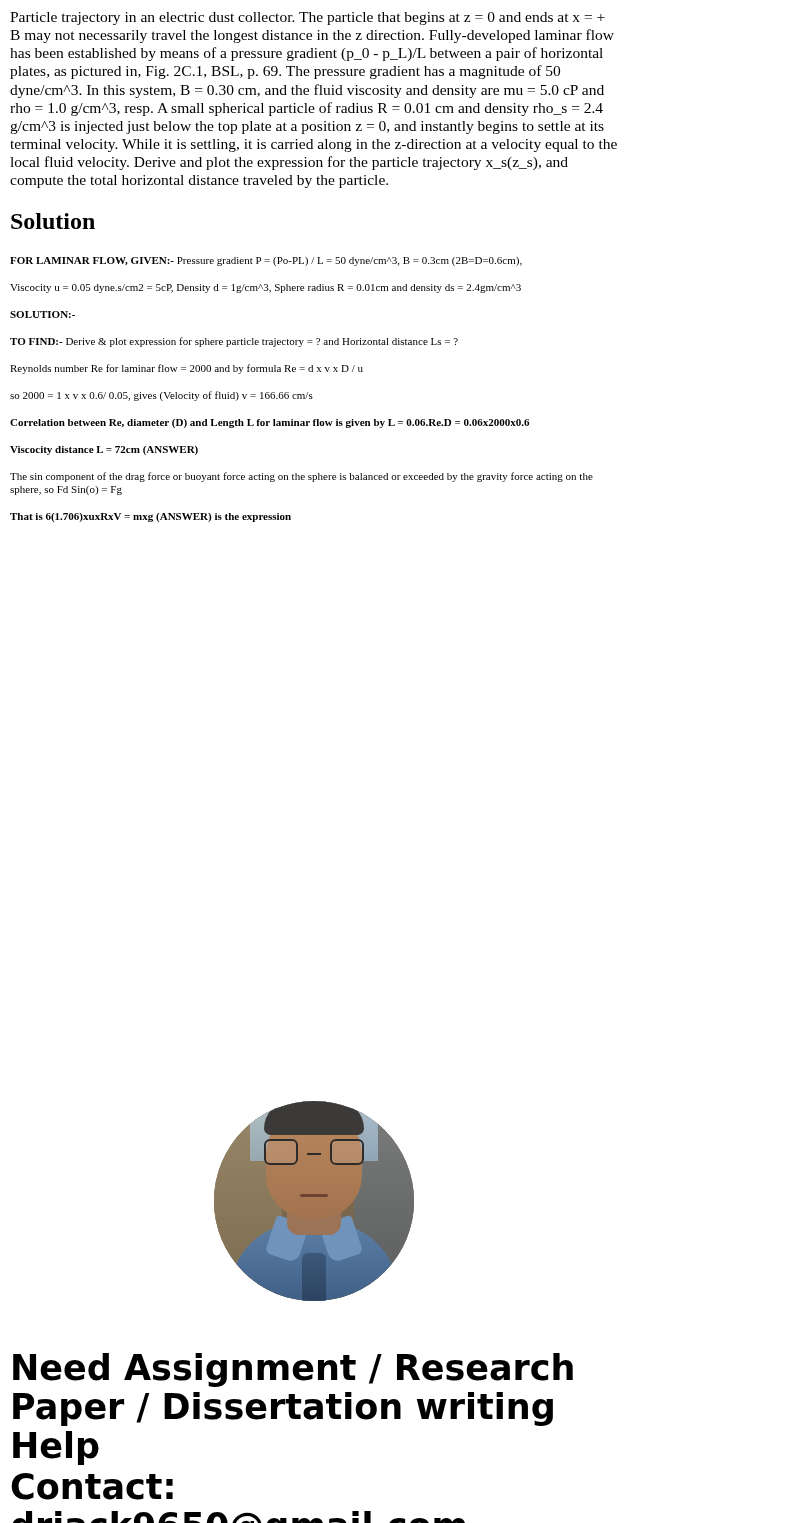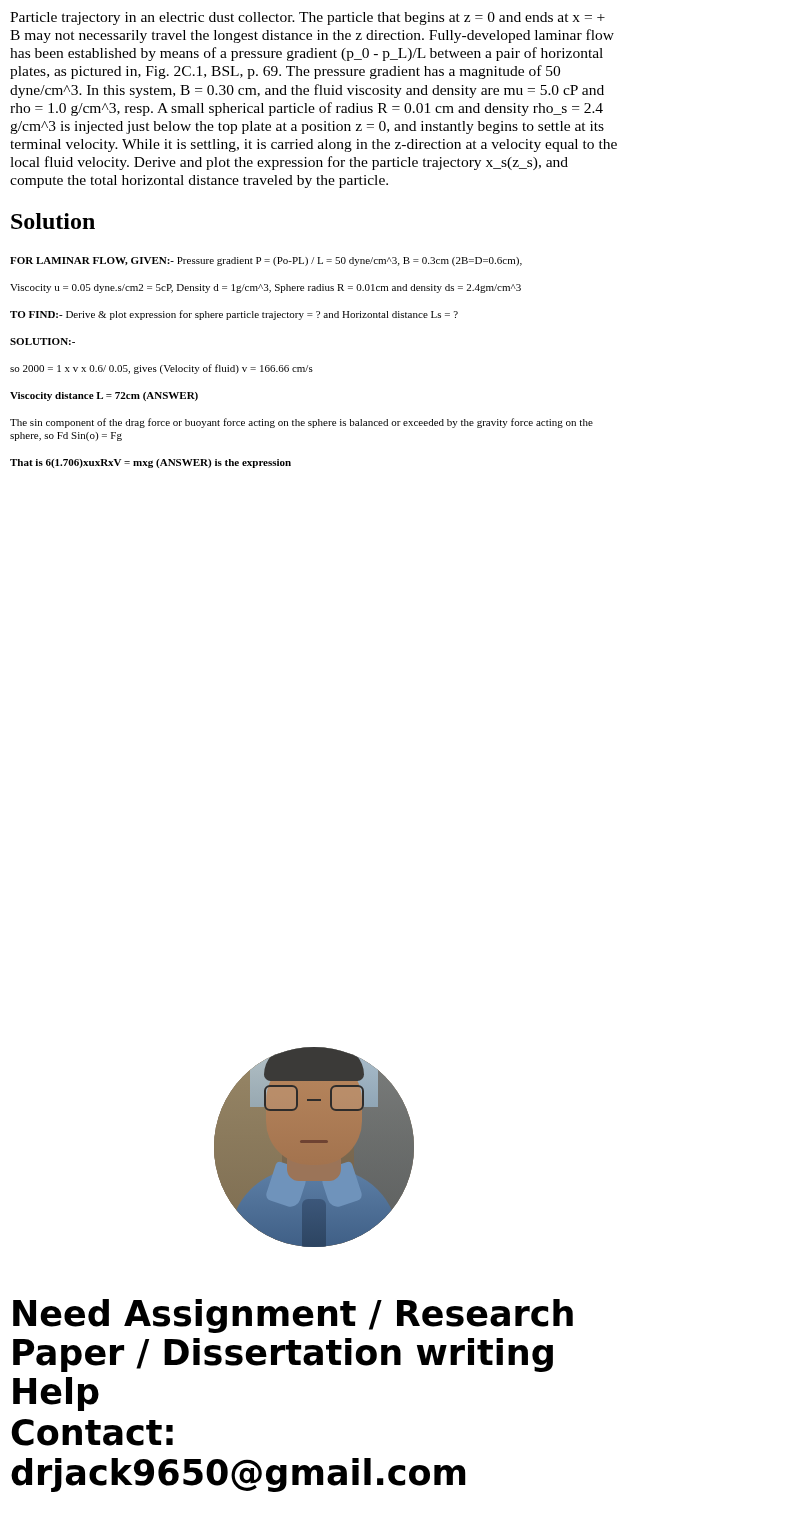--- a/index.html
+++ b/index.html
@@ -193,32 +193,38 @@
 
   <p class="para">
     <span class="b">FOR LAMINAR FLOW, GIVEN:-</span><span> Pressure gradient P = (Po-PL) / L = 50 dyne/cm^3, B = 0.3cm (2B=D=0.6cm),</span>
   </p>
 
   <p class="para">
     <span class="b"></span><span>Viscocity u = 0.05 dyne.s/cm2 = 5cP, Density d = 1g/cm^3, Sphere radius R = 0.01cm and density ds = 2.4gm/cm^3</span>
   </p>
 
   <p class="para">
+    <span class="b">SOLUTION:</span><span class="b">-</span>
+  </p>
+
+  <p class="para">
     <span class="b">TO FIND:-</span><span> Derive &amp; plot expression for sphere particle trajectory = ? and Horizontal distance Ls = ?</span>
   </p>
 
   <p class="para">
-    <span class="b">SOLUTION:</span><span class="b">-</span>
-  </p>
-
+    <span class="b"></span><span>Reynolds number Re for laminar flow = 2000 and by formula Re = d x v x D / u</span>
+  </p>
 
   <p class="para">
     <span class="b"></span><span>so 2000 = 1 x v x 0.6/ 0.05, gives (Velocity of fluid) v = 166.66 cm/s</span>
   </p>
 
+  <p class="para">
+    <span class="b">Correlation between Re, diameter (D) and Length L for laminar flow is given by L = 0.06.Re.D = 0.06x2000x0.6</span><span></span>
+  </p>
 
   <p class="para">
     <span class="b">Viscocity distance L = 72cm (ANSWER)</span><span></span>
   </p>
 
   <p class="para">
     <span class="b"></span><span>The sin component of the drag force or buoyant force acting on the sphere is balanced or exceeded by the gravity force acting on the sphere, so Fd Sin(o) = Fg</span>
   </p>
 
   <p class="para">

